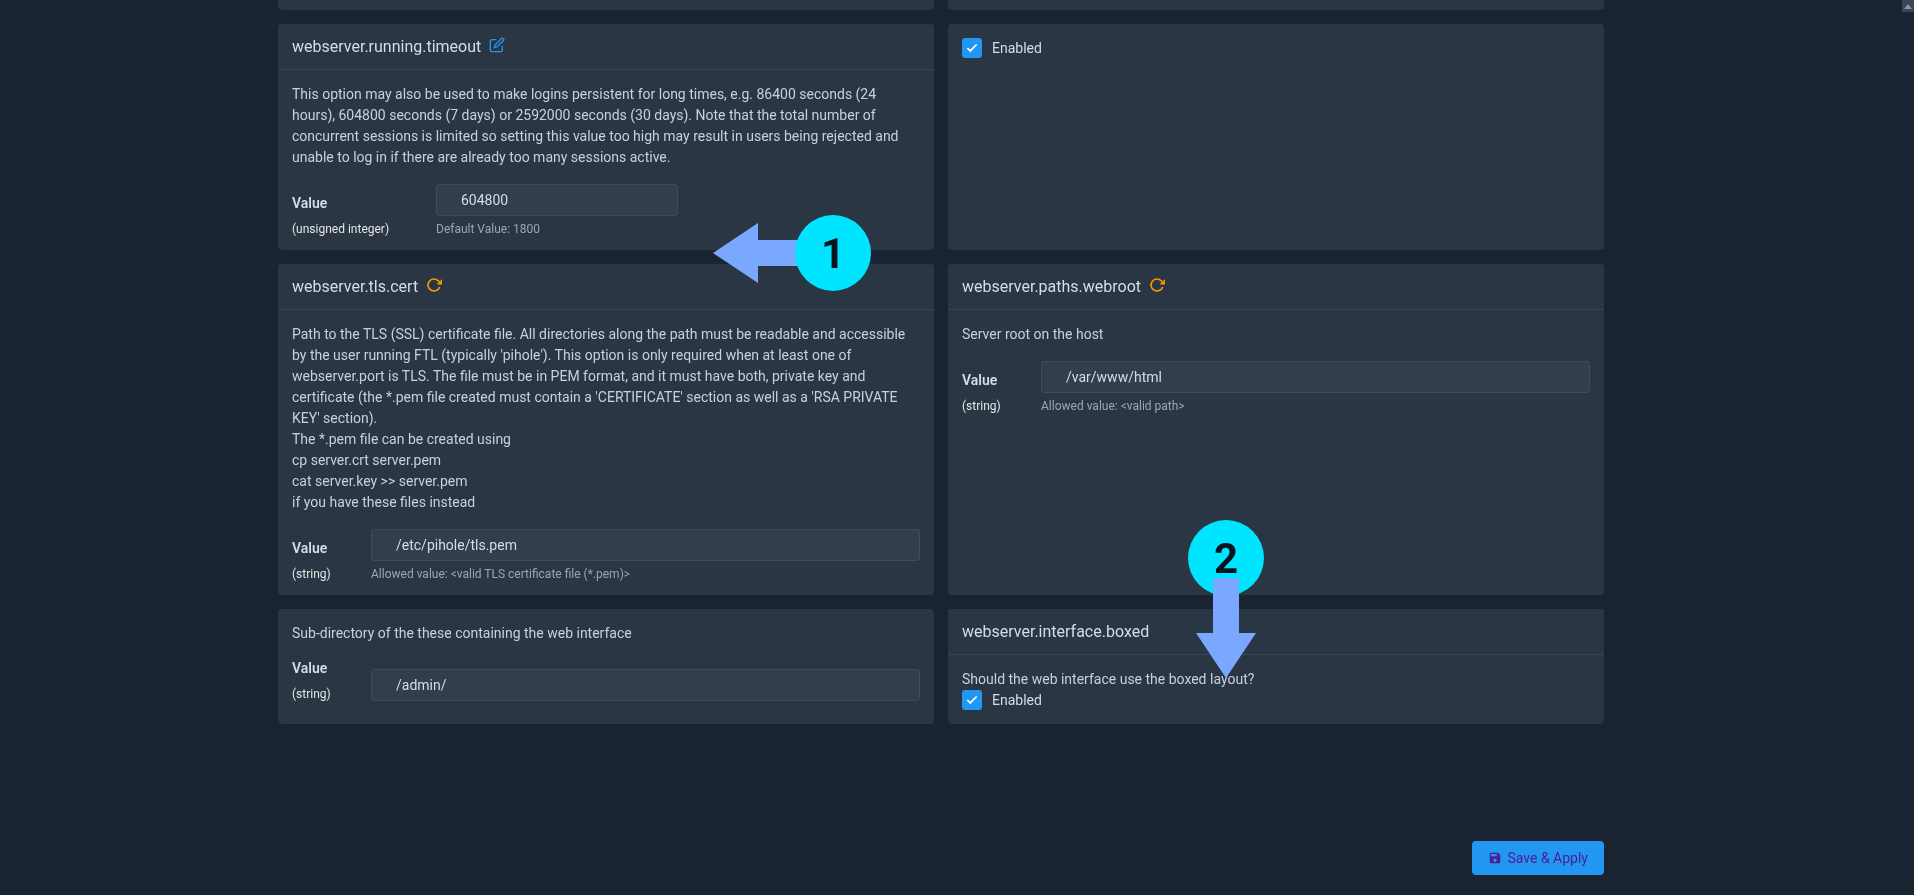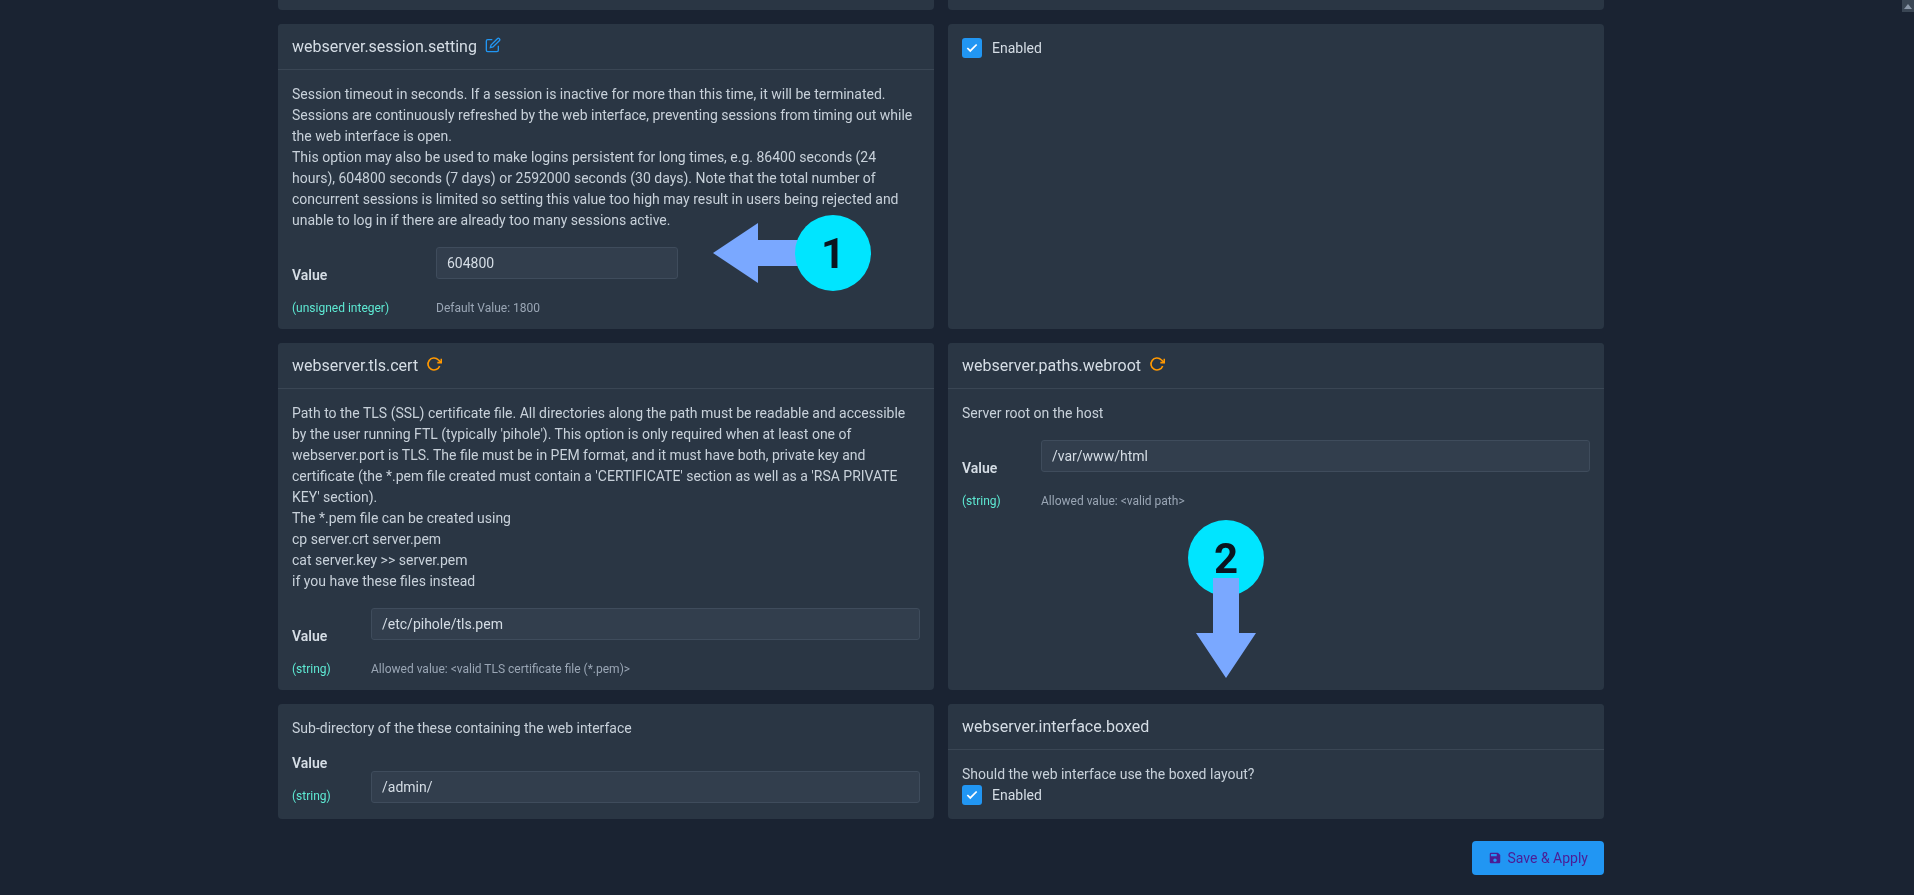--- a/index.html
+++ b/index.html
@@ -81,42 +81,42 @@
     .form-label {
       width: 130px;
       flex-shrink: 0;
     }
     .form-label strong {
       color: #d5dde5;
       font-weight: 600;
       font-size: 14px;
     }
     .form-label-sub {
-      color: #5eead4;
+      color: #e5e5e5;
       font-size: 12px;
       display: block;
-      margin-top: 18px;
+      margin-top: 11px;
     }
     .form-value {
       flex: 1;
     }
     input[type="text"], input[type="number"] {
       width: 100%;
       background-color: #323e4d;
       border: 1px solid #3f4c5c;
       color: #d5dde5;
-      padding: 7px 10px;
+      padding: 7px 24px;
       border-radius: 3px;
       font-size: 14px;
       font-family: inherit;
     }
     .form-hint {
       color: #9aa6b5;
       font-size: 12px;
-      margin-top: 22px;
+      margin-top: 6px;
     }
     .checkbox-row {
       display: flex;
       align-items: center;
       gap: 10px;
     }
     .checkbox {
       width: 20px;
       height: 20px;
       background-color: #2196f3;
@@ -221,31 +221,30 @@
   <div class="main-content">
 
     <div class="cards-row">
       <div class="card card-small-top"></div>
       <div class="card card-small-top"></div>
     </div>
 
     <div class="cards-row">
       <div class="card">
         <div class="card-header">
-          <span class="card-title">webserver.session.setting</span>
+          <span class="card-title">webserver.running.timeout</span>
           <span class="icon-edit">
             <svg viewBox="0 0 24 24" fill="none" stroke="currentColor" stroke-width="2">
               <path d="M11 4H4a2 2 0 0 0-2 2v14a2 2 0 0 0 2 2h14a2 2 0 0 0 2-2v-7"></path>
               <path d="M18.5 2.5a2.121 2.121 0 0 1 3 3L12 15l-4 1 1-4 9.5-9.5z"></path>
             </svg>
           </span>
         </div>
         <div class="card-body">
           <div class="description">
-            <p>Session timeout in seconds. If a session is inactive for more than this time, it will be terminated. Sessions are continuously refreshed by the web interface, preventing sessions from timing out while the web interface is open.</p>
             <p>This option may also be used to make logins persistent for long times, e.g. 86400 seconds (24 hours), 604800 seconds (7 days) or 2592000 seconds (30 days). Note that the total number of concurrent sessions is limited so setting this value too high may result in users being rejected and unable to log in if there are already too many sessions active.</p>
           </div>
           <div class="form-row">
             <div class="form-label">
               <strong>Value</strong>
               <span class="form-label-sub">(unsigned integer)</span>
             </div>
             <div class="form-value">
               <input type="text" style="width: 50%;" value="604800">
               <div class="form-hint">Default Value: 1800</div>

